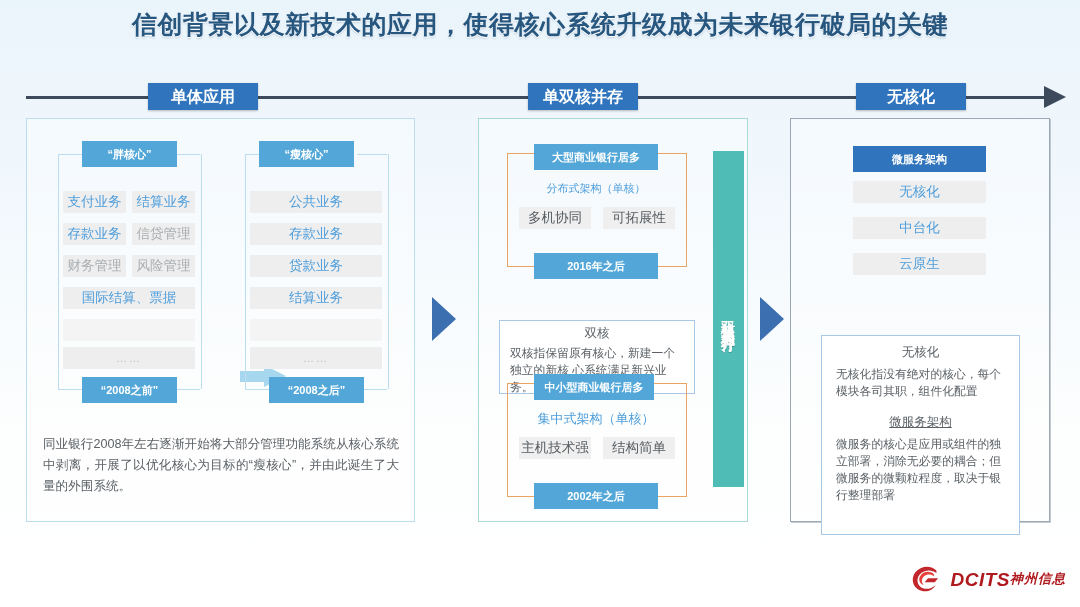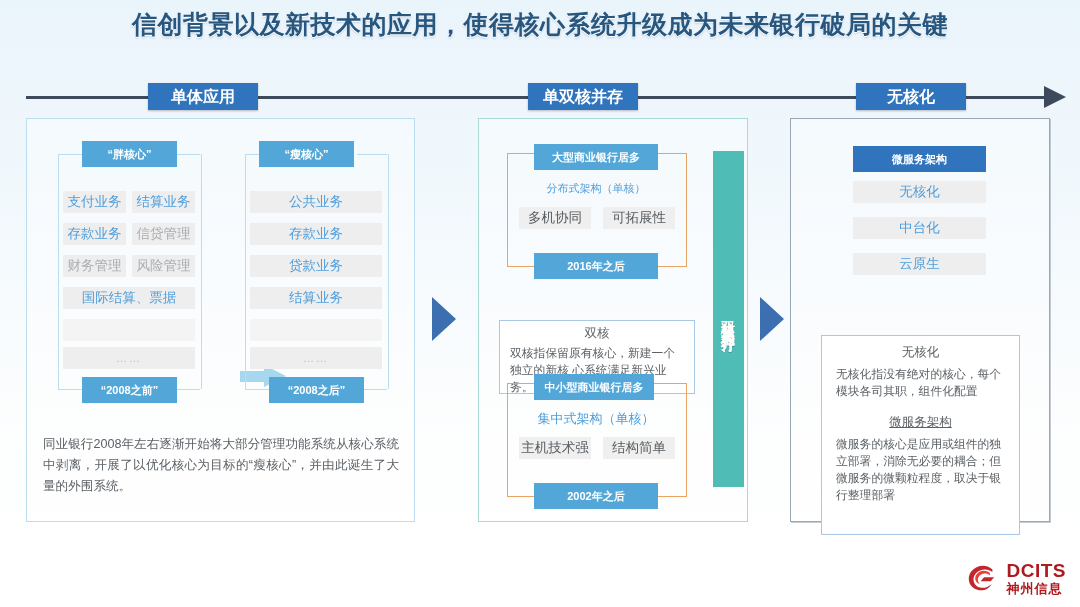--- a/index.html
+++ b/index.html
@@ -85,21 +85,21 @@
   
   .smallarrow{position:absolute;left:213px;top:246px;width:46px;height:22px;}
   .smallarrow .shaft{position:absolute;left:0;top:6px;width:26px;height:11px;background:#a6d7ef;}
   .smallarrow .head{position:absolute;left:24px;top:0;width:0;height:0;
     border-top:11px solid transparent;border-bottom:11px solid transparent;
     border-left:22px solid #a6d7ef;}
 
   
   .logo{position:absolute;right:14px;bottom:12px;display:flex;align-items:center;gap:6px;}
   .logo .mark{width:34px;height:32px;}
-  .logo .txt{display:flex;flex-direction:column;line-height:1;}
+  .logo .txt{display:flex;line-height:1;font-style:italic;}
   .logo .en{font-size:19px;font-weight:bold;color:#b01a1f;letter-spacing:.5px;}
   .logo .cn{font-size:13px;font-weight:bold;color:#b01a1f;letter-spacing:1px;margin-top:2px;}
 </style>
 </head>
 <body>
 
 <div class="slide">
 
   <div class="title">信创背景以及新技术的应用，使得核心系统升级成为未来银行破局的关键</div>
 

